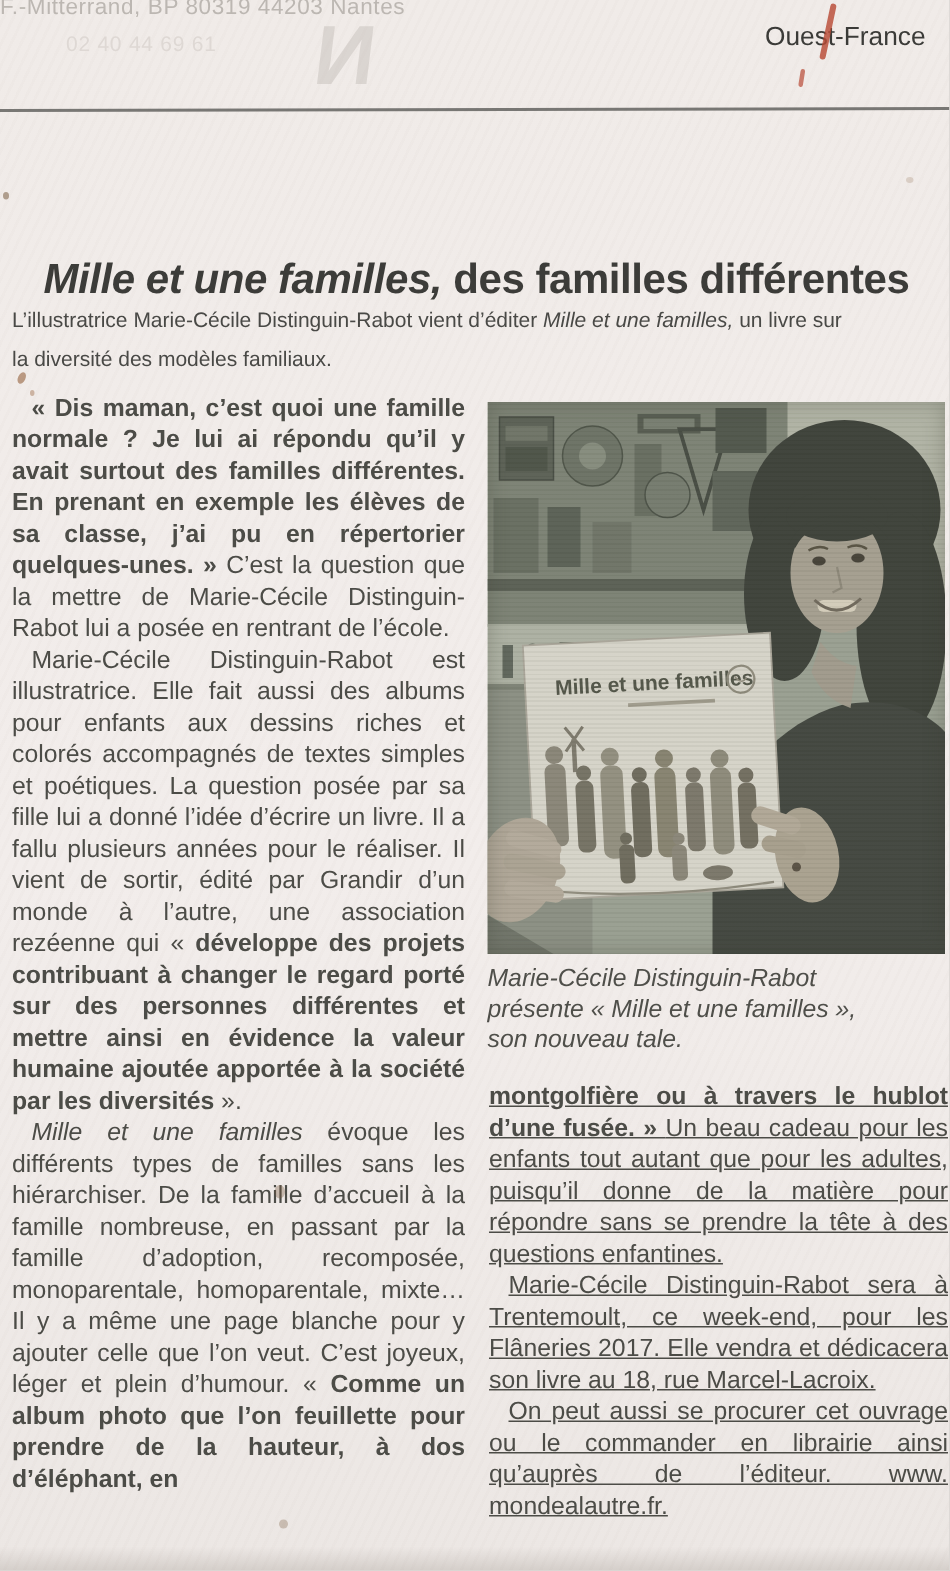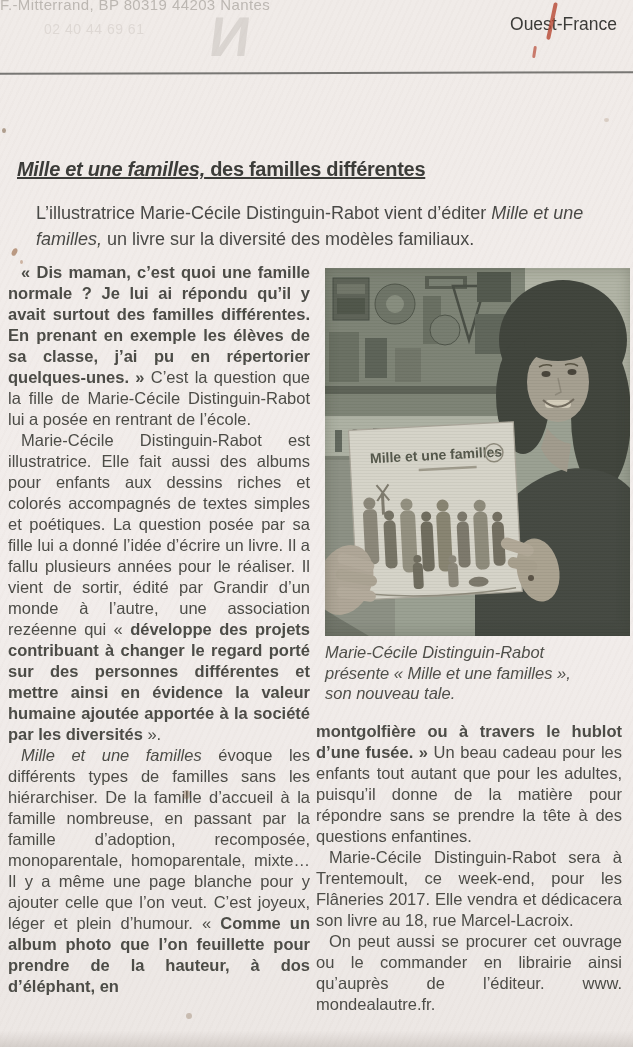--- a/index.html
+++ b/index.html
@@ -24,30 +24,30 @@
   .masthead .date{font-size:17px; color:#3f3f3c;}
   .watermark{position:absolute; top:4px; left:210px; font-size:56px; font-weight:700;
     color:rgba(168,163,156,0.30); transform:scaleX(-1) skewX(7deg);}
   .red-slash{position:absolute; left:550px; top:2px; width:3.5px; height:38px;
     background:#b84a36; border-radius:2px; transform:rotate(12deg); opacity:.82;}
   .red-tick{position:absolute; left:533px; top:46px; width:3px; height:12px;
     background:#b84a36; border-radius:2px; transform:rotate(9deg); opacity:.7;}
   .rule{position:absolute; top:72px; left:0; width:633px; height:2px; background:#4a4a46;
     opacity:.72; transform:rotate(-0.12deg);}
   
-  .title{position:absolute; top:158px; left:17px; margin:0; font-size:20px; font-weight:700;
-    letter-spacing:-0.3px; color:#3c3c39; white-space:nowrap;text-decoration:underline;}
+  .title{position:absolute; top:158px; left:17px; margin:12px; font-size:28px; font-weight:700;
+    letter-spacing:-0.3px; color:#3c3c39; white-space:nowrap;}
   .title em{font-style:italic;}
-  .lede{position:absolute; top:200px; left:8px; width:565px; font-size:18px; line-height:26px; color:#494946;margin-left:28px;}
+  .lede{position:absolute; top:200px; left:8px; width:565px; font-size:14px; line-height:26px; color:#494946;}
   .lede p{margin:0; text-align:left; text-indent:0;}
   
   .col{position:absolute; font-size:16.5px; line-height:21px; text-align:justify; color:#4c4c47;
     hyphens:manual; -webkit-hyphens:manual;}
   .col-left{left:8px; top:262px; width:302px;}
-  .col-right{left:316px; top:721px; width:306px;}
+  .col-right{left:326px; top:721px; width:306px;text-decoration:underline;}
   .para{margin:0;}
   .para.indent{text-indent:13px;}
   .run.b{font-weight:700;}
   .run.i{font-style:italic;}
   .run.r{font-weight:400;}
   
   .photo{position:absolute; left:325px; top:268px; width:305px; height:368px; line-height:0;}
   .photo svg{filter:blur(0.45px) contrast(0.96);}
   .photo::after{content:""; position:absolute; inset:0; pointer-events:none;
     background:repeating-linear-gradient(0deg, rgba(70,75,60,0.06) 0 1px, rgba(255,255,255,0.02) 1px 3px);
@@ -78,21 +78,21 @@
   <div class="red-tick"></div>
   <div class="rule"></div>
 
   <h1 class="title"><em>Mille et une familles,</em><span> des familles différentes</span></h1>
 
   <div class="lede">
       <p class="para"><span class="run r">L’illustratrice Marie-Cécile Distinguin-Rabot vient d’éditer </span><span class="run i">Mille et une familles,</span><span class="run r"> un livre sur la diversité des modèles familiaux.</span></p>
     </div>
 
   <div class="col col-left">
-      <p class="para indent"><span class="run b">« Dis maman, c’est quoi une famille normale ? Je lui ai répondu qu’il y avait surtout des familles diffé­rentes. En prenant en exemple les élèves de sa classe, j’ai pu en ré­pertorier quelques-unes. » </span><span class="run r">C’est la question que la fille de Marie-Cécile Distinguin-Rabot lui a posée en rentrant de l’école.</span></p>
+      <p class="para indent"><span class="run b">« Dis maman, c’est quoi une famille normale ? Je lui ai répondu qu’il y avait surtout des familles diffé­rentes. En prenant en exemple les élèves de sa classe, j’ai pu en ré­pertorier quelques-unes. » </span><span class="run r">C’est la question que la mettre de Marie-Cécile Distinguin-Rabot lui a posée en rentrant de l’école.</span></p>
       <p class="para indent"><span class="run r">Marie-Cécile Distinguin-Rabot est illustratrice. Elle fait aussi des albums pour enfants aux dessins riches et colorés accompagnés de textes sim­ples et poétiques. La question posée par sa fille lui a donné l’idée d’écrire un livre. Il a fallu plusieurs années pour le réaliser. Il vient de sortir, édi­té par Grandir d’un monde à l’autre, une association rezéenne qui « </span><span class="run b">dé­veloppe des projets contribuant à changer le regard porté sur des personnes différentes et mettre ain­si en évidence la valeur humaine ajoutée apportée à la société par les diversités</span><span class="run r"> ».</span></p>
       <p class="para indent"><span class="run i">Mille et une familles</span><span class="run r"> évoque les différents types de familles sans les hiérarchiser. De la famille d’accueil à la famille nombreuse, en passant par la famille d’adoption, recompo­sée, monoparentale, homoparen­tale, mixte… Il y a même une page blanche pour y ajouter celle que l’on veut. C’est joyeux, léger et plein d’humour. « </span><span class="run b">Comme un album pho­to que l’on feuillette pour prendre de la hauteur, à dos d’éléphant, en</span></p>
     </div>
   <div class="col col-right">
       <p class="para"><span class="run b">montgolfière ou à travers le hublot d’une fusée. » </span><span class="run r">Un beau cadeau pour les enfants tout autant que pour les adultes, puisqu’il donne de la ma­tière pour répondre sans se prendre la tête à des questions enfantines.</span></p>
       <p class="para indent"><span class="run r">Marie-Cécile Distinguin-Rabot sera à Trentemoult, ce week-end, pour les Flâneries 2017. Elle vendra et dédica­cera son livre au 18, rue Marcel-La­croix.</span></p>
       <p class="para indent"><span class="run r">On peut aussi se procurer cet ou­vrage ou le commander en librairie ainsi qu’auprès de l’éditeur. www. mondealautre.fr.</span></p>
     </div>
 
   <figure class="photo" style="margin:0;">

